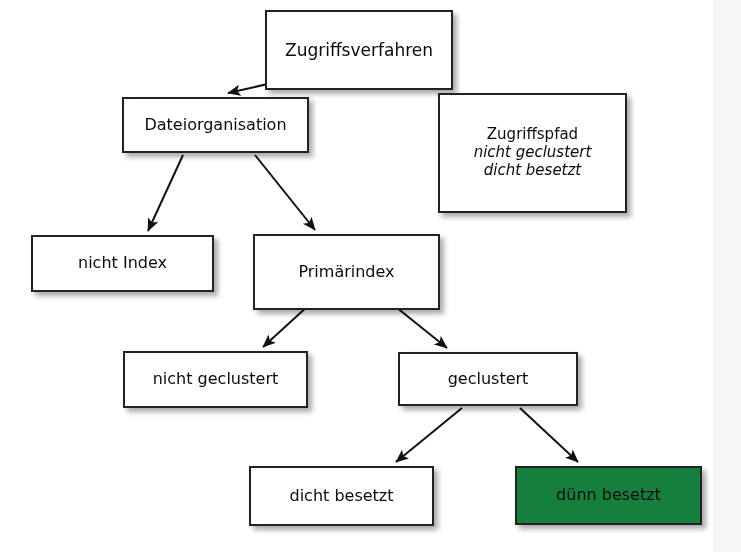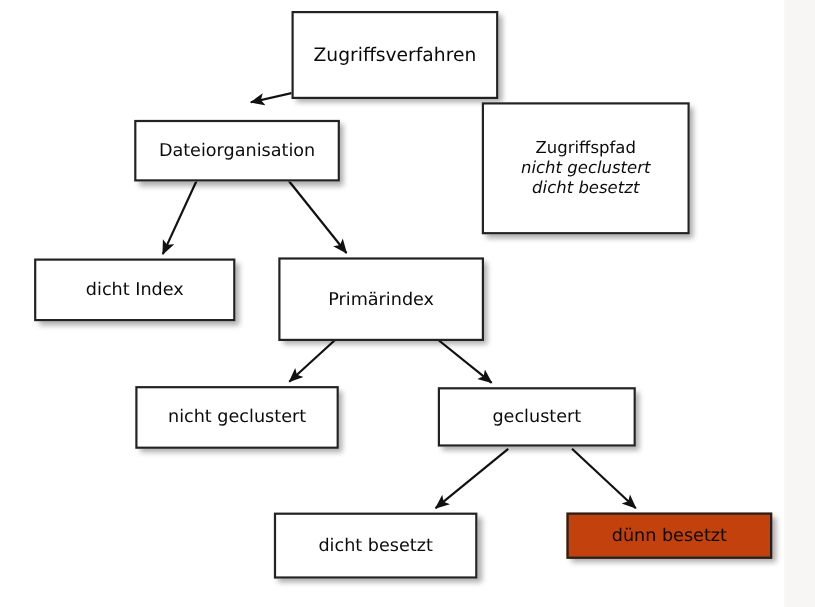--- a/index.html
+++ b/index.html
@@ -81,35 +81,35 @@
         <line x1="520" y1="408" x2="578" y2="462" stroke="#111111" stroke-width="2" marker-end="url(#arrowhead)"></line>
       </g>
   </svg>
 
   <div id="node-layer">
       <div class="node" style="left: 265px; top: 10px; width: 188px; height: 80px; border-color: rgb(34, 34, 34); background: rgb(255, 255, 255);">
         <span class="label-stack fs-17">
           <span class="line">Zugriffsverfahren</span>
         </span>
       </div>
-      <div class="node" style="left: 122px; top: 97px; width: 187px; height: 56px; border-color: rgb(34, 34, 34); background: rgb(255, 255, 255); margin-top: 12px;">
+      <div class="node" style="left: 122px; top: 97px; width: 187px; height: 56px; border-color: rgb(34, 34, 34); background: rgb(255, 255, 255);">
         <span class="label-stack fs-16">
           <span class="line">Dateiorganisation</span>
         </span>
       </div>
       <div class="node" style="left: 438px; top: 93px; width: 189px; height: 120px; border-color: rgb(34, 34, 34); background: rgb(255, 255, 255);">
         <span class="label-stack fs-15">
           <span class="line">Zugriffspfad</span>
           <span class="line italic">nicht geclustert</span>
           <span class="line italic">dicht besetzt</span>
         </span>
       </div>
       <div class="node" style="left: 31px; top: 235px; width: 183px; height: 57px; border-color: rgb(34, 34, 34); background: rgb(255, 255, 255);">
         <span class="label-stack fs-16">
-          <span class="line">dicht Index</span>
+          <span class="line">nicht Index</span>
         </span>
       </div>
       <div class="node" style="left: 253px; top: 234px; width: 187px; height: 76px; border-color: rgb(34, 34, 34); background: rgb(255, 255, 255);">
         <span class="label-stack fs-16">
           <span class="line">Primärindex</span>
         </span>
       </div>
       <div class="node" style="left: 123px; top: 351px; width: 185px; height: 57px; border-color: rgb(34, 34, 34); background: rgb(255, 255, 255);">
         <span class="label-stack fs-16">
           <span class="line">nicht geclustert</span>
@@ -118,20 +118,20 @@
       <div class="node" style="left: 398px; top: 352px; width: 180px; height: 54px; border-color: rgb(34, 34, 34); background: rgb(255, 255, 255);">
         <span class="label-stack fs-16">
           <span class="line">geclustert</span>
         </span>
       </div>
       <div class="node" style="left: 249px; top: 466px; width: 185px; height: 60px; border-color: rgb(34, 34, 34); background: rgb(255, 255, 255);">
         <span class="label-stack fs-16">
           <span class="line">dicht besetzt</span>
         </span>
       </div>
-      <div class="node" style="left: 515px; top: 466px; width: 187px; height: 42px; border-color: rgb(34, 34, 34); background: #c2410c;">
+      <div class="node" style="left: 515px; top: 466px; width: 187px; height: 59px; border-color: rgb(34, 34, 34); background: #15803d;">
         <span class="label-stack fs-16">
           <span class="line">dünn besetzt</span>
         </span>
       </div>
     </div>
 
 </div>
 
 </body></html>

